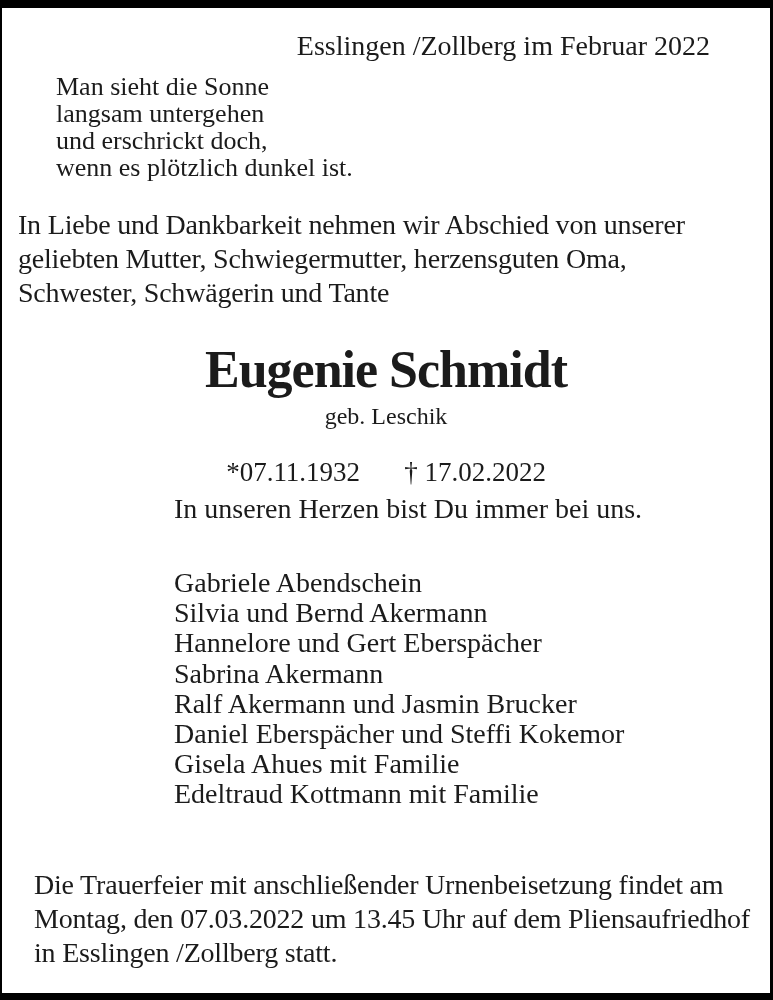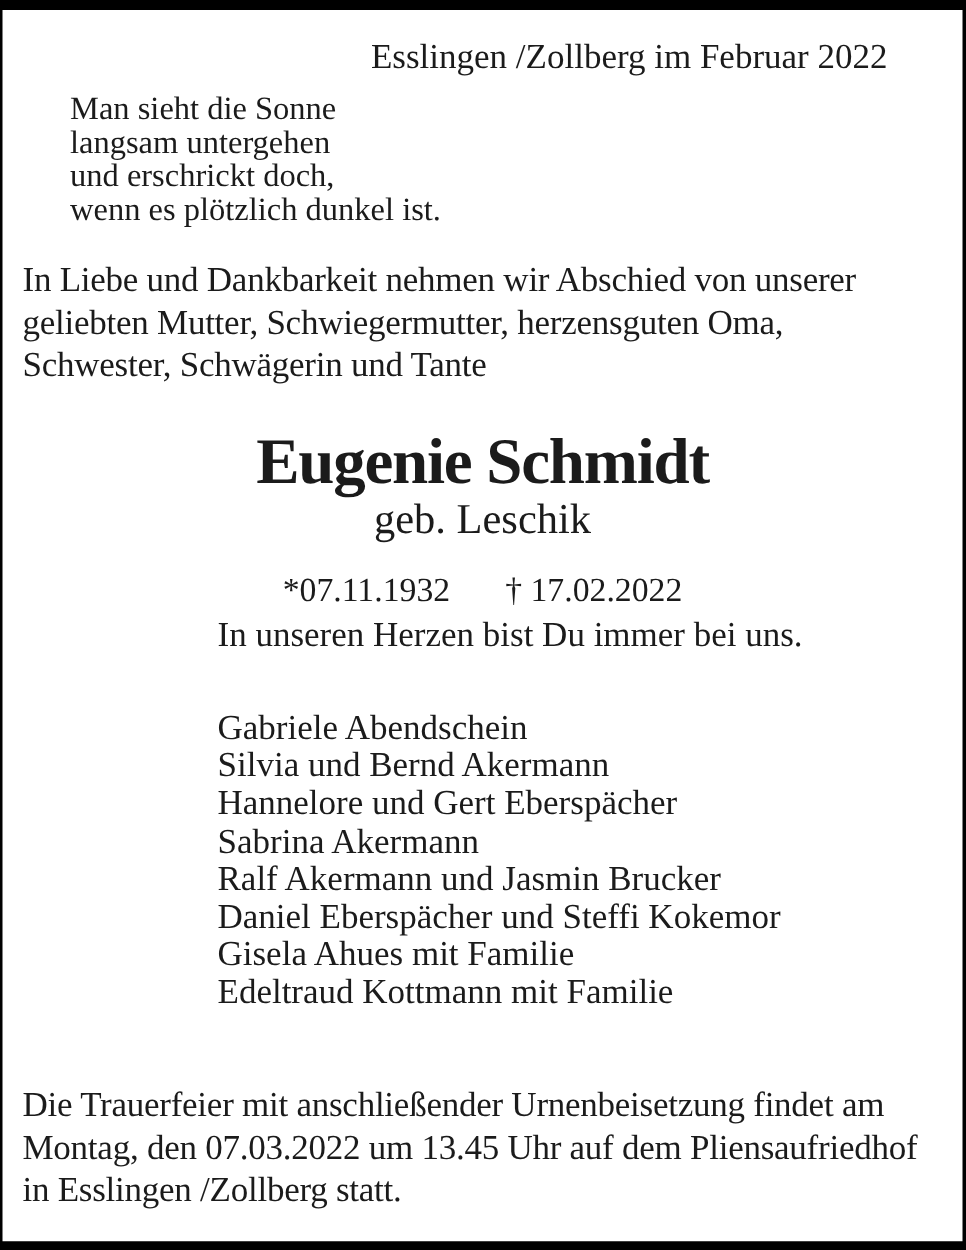--- a/index.html
+++ b/index.html
@@ -55,21 +55,21 @@
   }
   .deceased-name {
     top: 330px;
     font-size: 52px;
     line-height: 64px;
     font-weight: bold;
     letter-spacing: -1px;
   }
   .maiden-name {
     top: 392px;
-    font-size: 34px;
+    font-size: 24px;
     line-height: 32px;
   }
   .dates {
     top: 419px;
     font-size: 27px;
     line-height: 28px;
     display: flex;
     justify-content: center;
     gap: 44px;
     margin-top: 31px;
@@ -92,21 +92,21 @@
   }
   .mourners div { white-space: nowrap; }
   .funeral {
     position: absolute;
     left: 16px;
     top: 860px;
     font-size: 28px;
     line-height: 34px;
     letter-spacing: -0.2px;
   }
-  .funeral div { white-space: nowrap; }
+  .funeral div { white-space: nowrap; margin-left: 16px; }
 </style>
 </head>
 <body>
 
 <div class="sheet">
 
   <div class="dateline">Esslingen /Zollberg im Februar 2022</div>
 
   <div class="poem">
     <div>Man sieht die Sonne</div>

